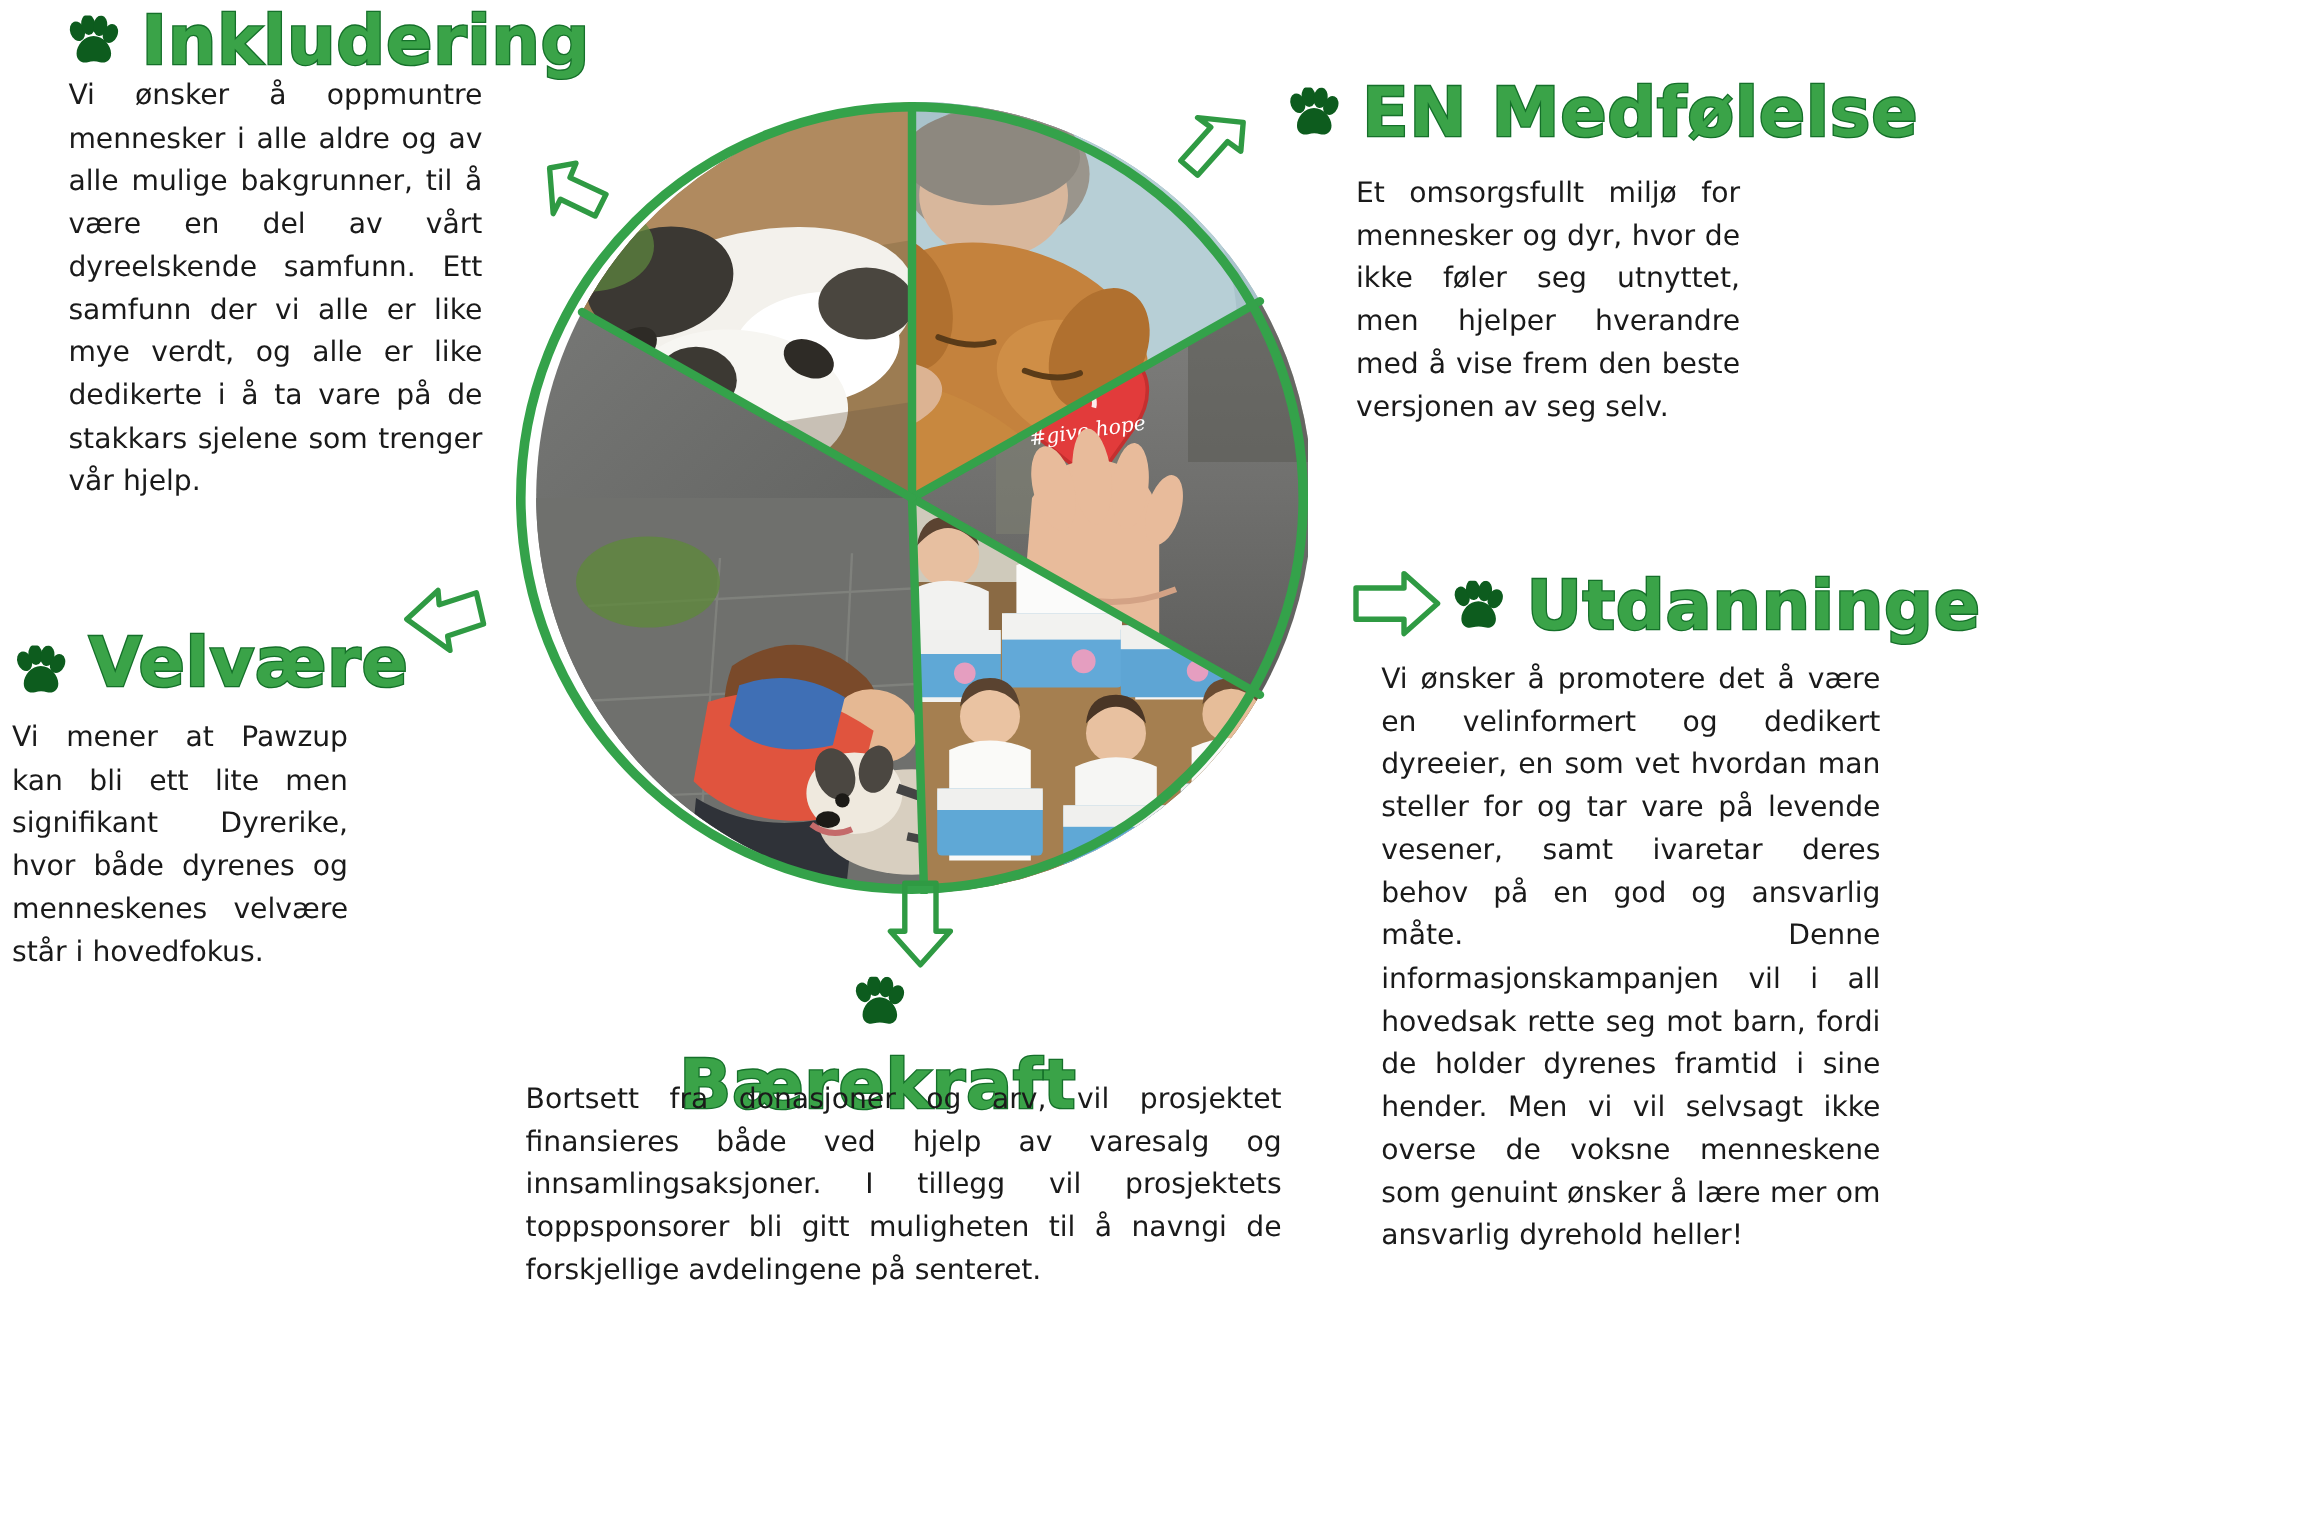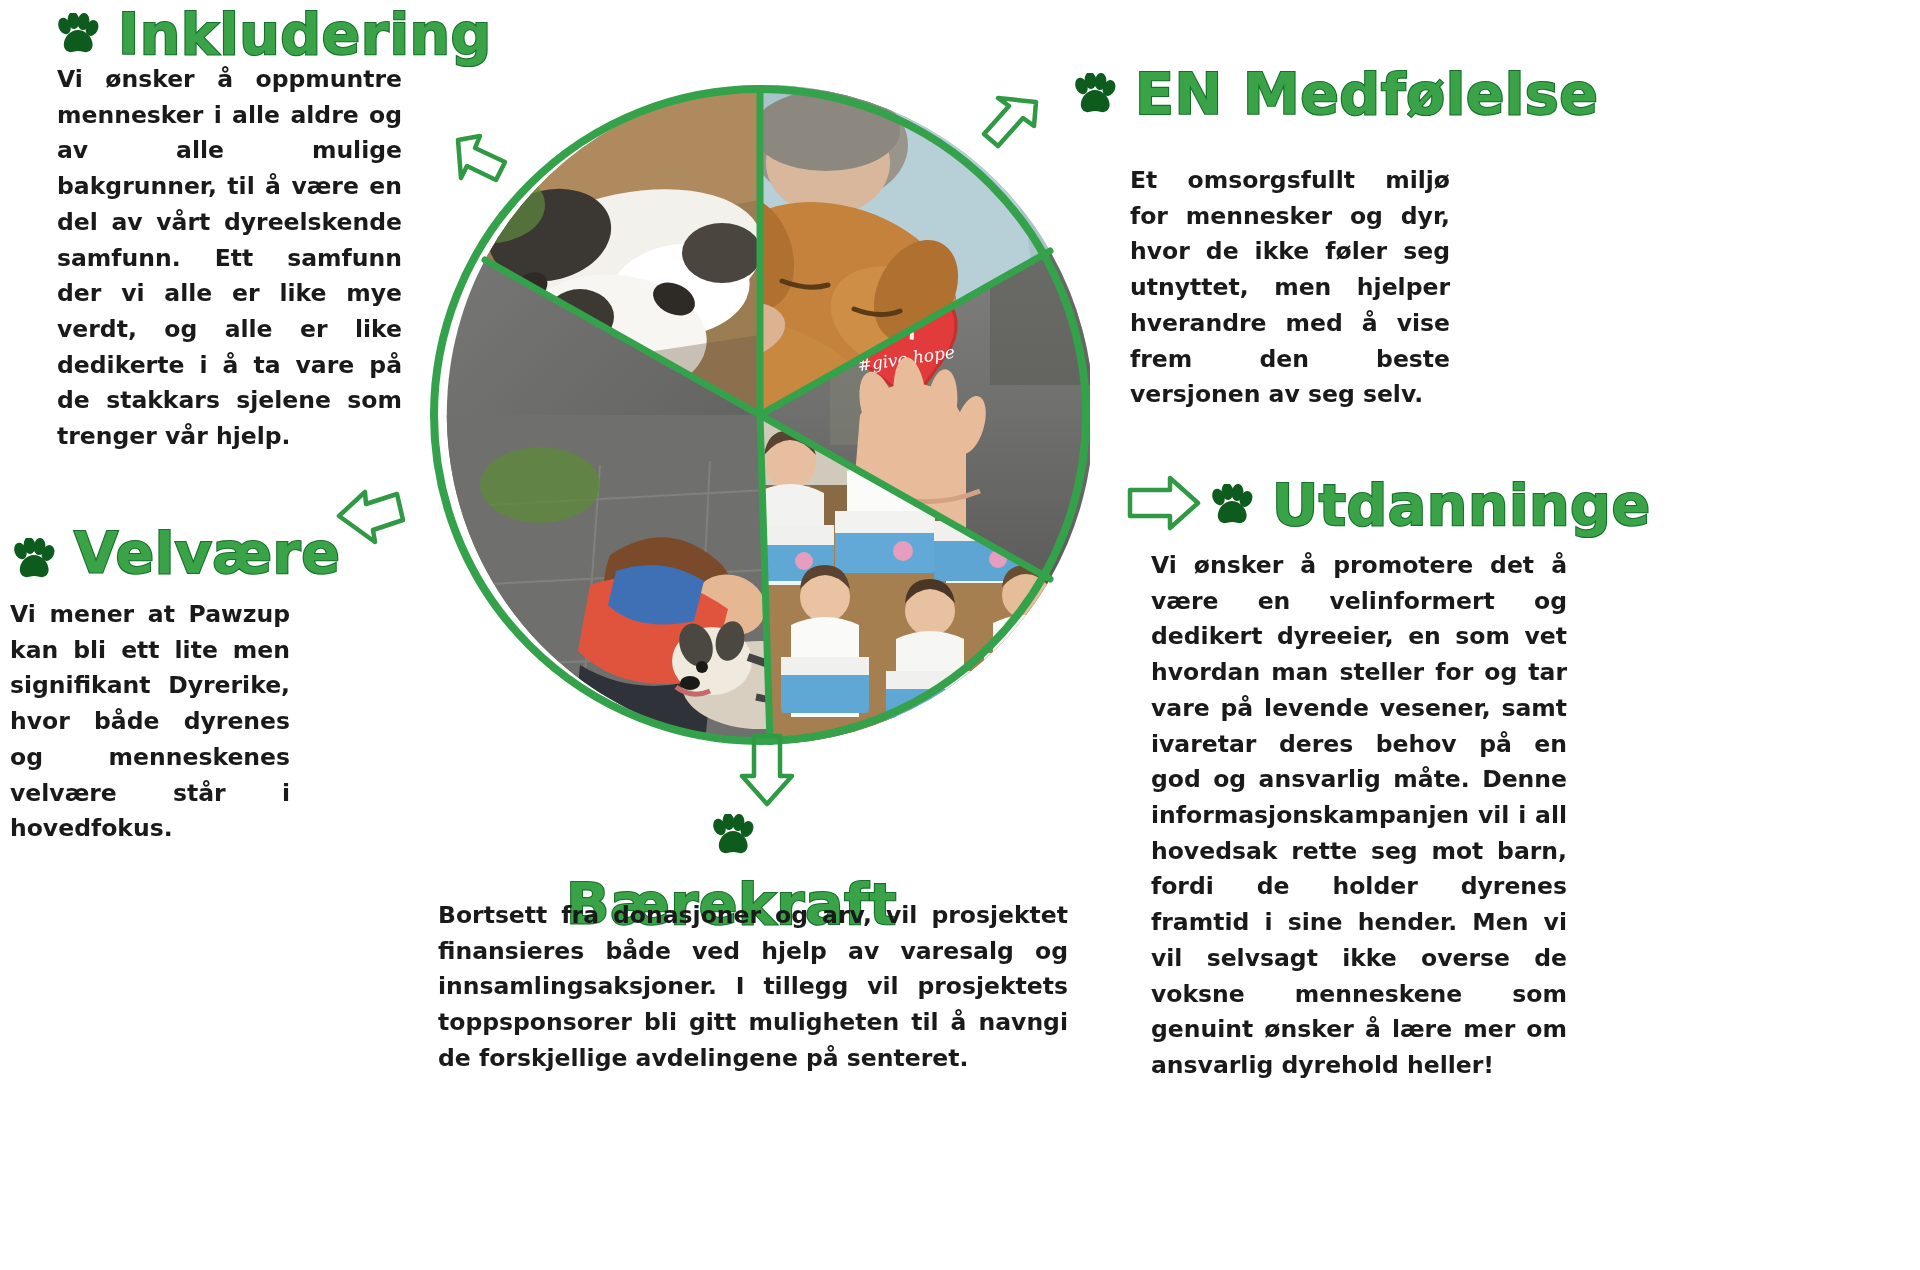--- a/index.html
+++ b/index.html
@@ -34,21 +34,20 @@
 
   
   .para{
     position:absolute;
     font-family:"DejaVu Sans", sans-serif;
     font-size:23.5px;
     line-height:1.52;
     color:#1a1a1a;
     text-align:justify;
     text-justify:inter-word;
-    font-weight:bold;
   }
 
   
   .wheel{position:absolute;left:430px;top:85px;width:660px;height:660px;}
   .wheel svg{display:block;}
 
   
   .arrow{position:absolute;}
 </style>
 </head>
@@ -340,21 +339,21 @@
       <g fill="#0d5c1e">
         <ellipse cx="12.5" cy="13" rx="6" ry="8.4" transform="rotate(-20 12.5 13)"></ellipse>
         <ellipse cx="21.5" cy="7.5" rx="5.8" ry="8.6" transform="rotate(-7 21.5 7.5)"></ellipse>
         <ellipse cx="31.5" cy="8.5" rx="5.8" ry="8.6" transform="rotate(9 31.5 8.5)"></ellipse>
         <ellipse cx="40" cy="15" rx="6" ry="8.2" transform="rotate(24 40 15)"></ellipse>
         <path d="M26 17c7.6 0 14.6 7.4 14.6 14.6 0 6.2-5 8.6-9.4 7.2-3.4-1-6.6-1-10 0-4.4 1.4-9.4-1-9.4-7.2C11.8 24.4 18.4 17 26 17z"></path>
       </g>
     </svg>
     <span class="htext">EN Medfølelse</span>
   </div>
-  <div class="para" style="left:1130px;top:143px;width:320px;margin-top:20px;">Et omsorgsfullt miljø for mennesker og dyr, hvor de ikke føler seg utnyttet, men hjelper hverandre med å vise frem den beste versjonen av seg selv.</div>
+  <div class="para" style="left:1130px;top:143px;width:320px;">Et omsorgsfullt miljø for mennesker og dyr, hvor de ikke føler seg utnyttet, men hjelper hverandre med å vise frem den beste versjonen av seg selv.</div>
 
   <div class="heading" style="left:8px;top:525px;align-items:flex-end;">
     <svg class="paw" width="48" height="44" viewBox="0 0 48 44">
       <g fill="#0d5c1e">
         <ellipse cx="12.5" cy="13" rx="6" ry="8.4" transform="rotate(-20 12.5 13)"></ellipse>
         <ellipse cx="21.5" cy="7.5" rx="5.8" ry="8.6" transform="rotate(-7 21.5 7.5)"></ellipse>
         <ellipse cx="31.5" cy="8.5" rx="5.8" ry="8.6" transform="rotate(9 31.5 8.5)"></ellipse>
         <ellipse cx="40" cy="15" rx="6" ry="8.2" transform="rotate(24 40 15)"></ellipse>
         <path d="M26 17c7.6 0 14.6 7.4 14.6 14.6 0 6.2-5 8.6-9.4 7.2-3.4-1-6.6-1-10 0-4.4 1.4-9.4-1-9.4-7.2C11.8 24.4 18.4 17 26 17z"></path>
       </g>

